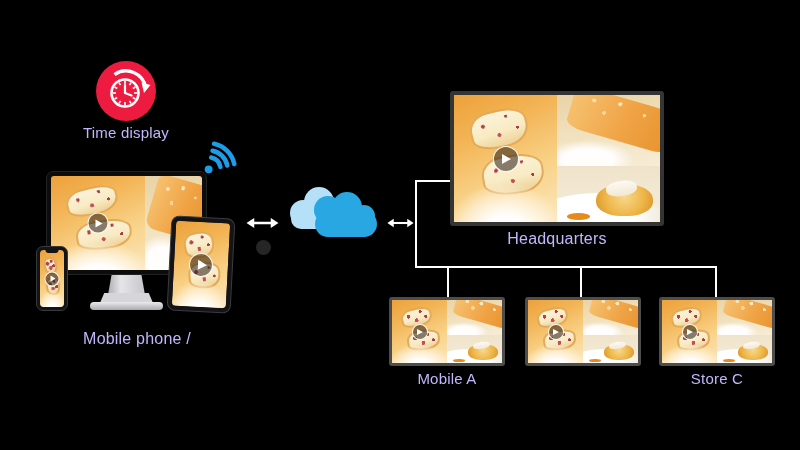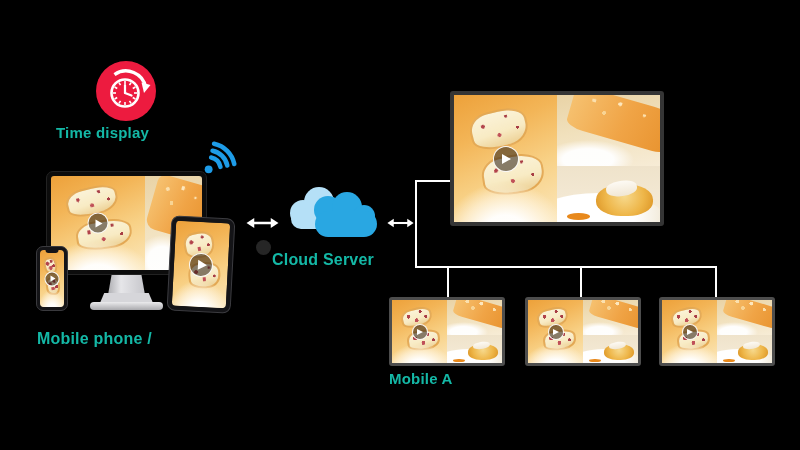--- a/index.html
+++ b/index.html
@@ -1,19 +1,19 @@
 <!DOCTYPE html>
 <html><head>
 <meta charset="utf-8">
 <style>
   html,body{margin:0;padding:0;background:#000;}
   .canvas{position:relative;width:800px;height:450px;background:#000;overflow:hidden;
           font-family:"Liberation Sans", sans-serif;color:#fff;}
   .abs{position:absolute;}
-  .label{position:absolute;color:#14b8a6;font-weight:bold;letter-spacing:.2px;}
+  .label{position:absolute;color:#c4b5fd;font-weight:normal;text-align:center;letter-spacing:.2px;}
 
   
   .cline{position:absolute;background:#fff;}
 
   
   .frame{position:absolute;background:#0a0a0a;box-sizing:border-box;}
   .hq-frame{border:4px solid #353535;border-radius:3px;}
   .store-frame{border:3px solid #4d4d4d;border-radius:3px;}
 
   .screen-content{position:absolute;inset:0;display:flex;overflow:hidden;}
@@ -183,21 +183,20 @@
       <circle cx="52" cy="27" r="12"></circle>
       <rect x="8" y="26" width="56" height="20" rx="10"></rect>
     </g>
     <g fill="#29A7E2">
       <circle cx="45" cy="27" r="14"></circle>
       <circle cx="64" cy="24" r="15"></circle>
       <circle cx="81" cy="33" r="11"></circle>
       <rect x="32" y="28" width="62" height="26" rx="13"></rect>
     </g>
   </svg>
-  <div class="label" style="left:272px;top:251px;width:120px;font-size:16px;">Cloud Server</div>
 
   <svg class="abs" style="left:387px;top:215px;" width="27" height="16" viewBox="0 0 34 16">
     <line x1="7" y1="8" x2="27" y2="8" stroke="#fff" stroke-width="2.6"></line>
     <path d="M8.5 2.8 L0.5 8 L8.5 13.2 Z" fill="#fff"></path>
     <path d="M25.5 2.8 L33.5 8 L25.5 13.2 Z" fill="#fff"></path>
   </svg>
 
   <div class="cline" style="left:415px;top:180px;width:2px;height:88px;"></div>
   <div class="cline" style="left:417px;top:180px;width:33px;height:2px;"></div>
   <div class="cline" style="left:415px;top:266px;width:302px;height:2px;"></div>
@@ -218,20 +217,21 @@
         </div>
         <div class="pane scene-tart" style="height:44%;">
           <span class="plate"></span>
           <span class="tart"></span>
           <span class="mallow"></span>
           <span class="jam"></span>
         </div>
       </div>
     </div>
   </div>
+  <div class="label" style="left:457px;top:230px;width:200px;font-size:16px;">Headquarters</div>
 
   <div class="frame store-frame" style="left:389px;top:297px;width:116px;height:69px;">
     <div class="screen-content">
       <div class="pane scene-bread" style="width:50%;">
         <span class="slice s1"></span>
         <span class="slice s2"></span>
         <span class="play center" style="font-size:16px;"></span>
       </div>
       <div class="pane" style="width:50%;display:flex;flex-direction:column;">
         <div class="pane scene-cake" style="height:56%;">
@@ -282,14 +282,15 @@
         </div>
         <div class="pane scene-tart" style="height:44%;">
           <span class="plate"></span>
           <span class="tart"></span>
           <span class="mallow"></span>
           <span class="jam"></span>
         </div>
       </div>
     </div>
   </div>
+  <div class="label" style="left:659px;top:370px;width:116px;font-size:15px;">Store C</div>
 
 </div>
 
 </body></html>

